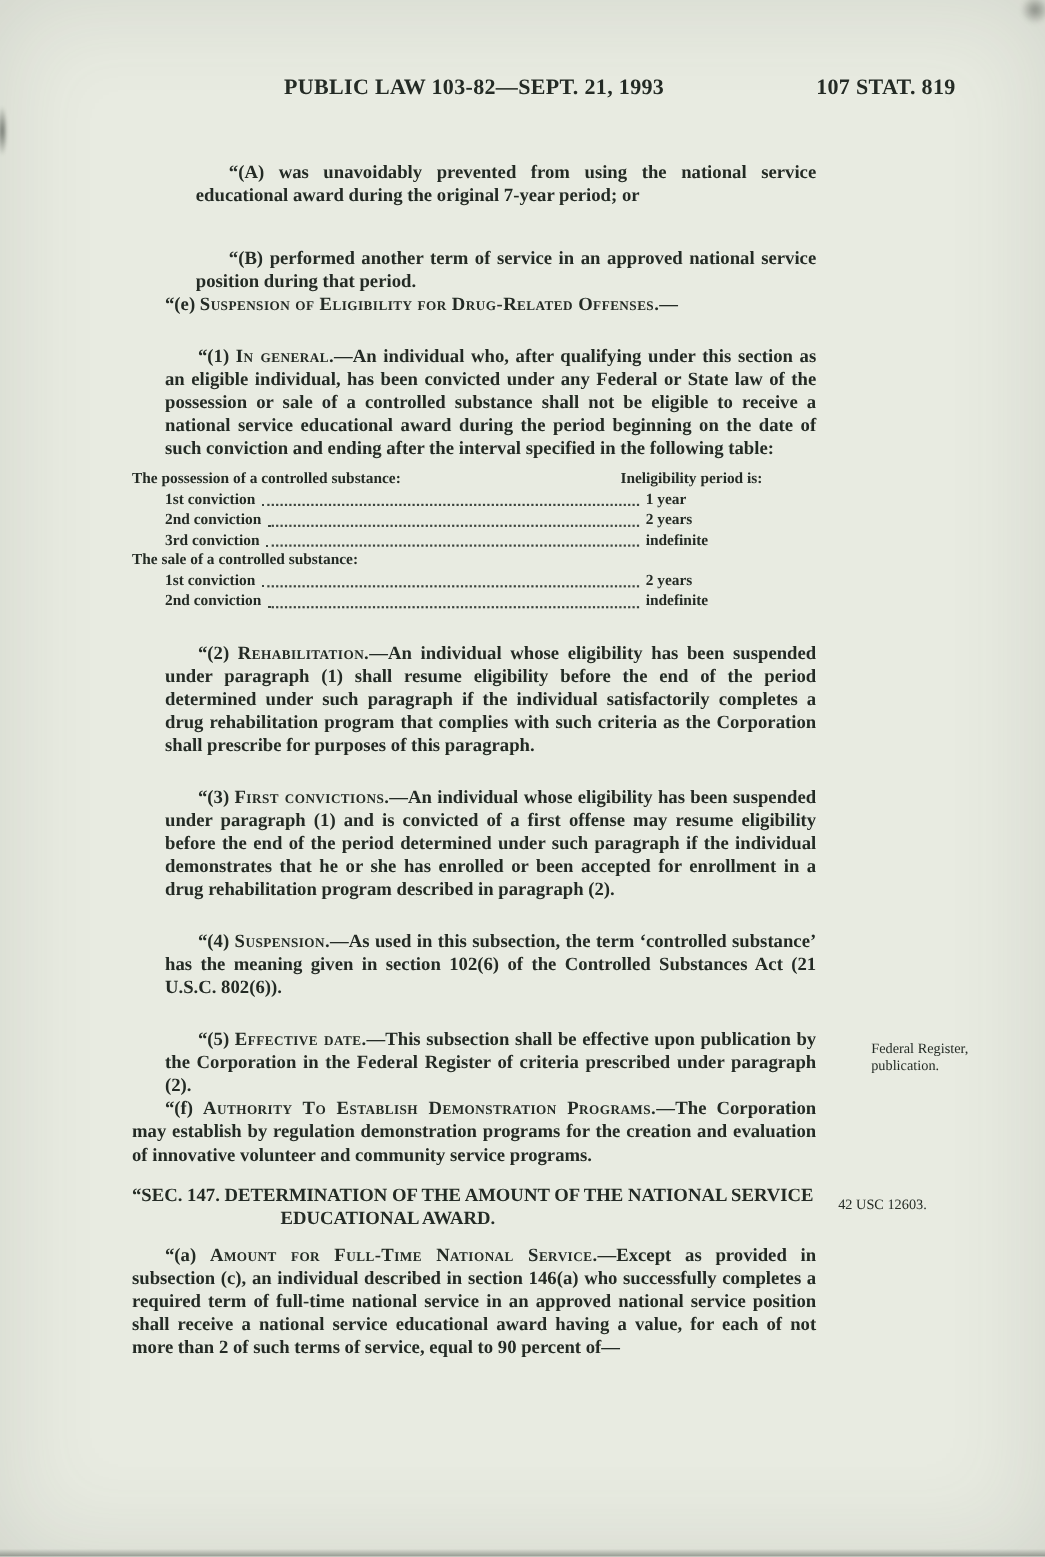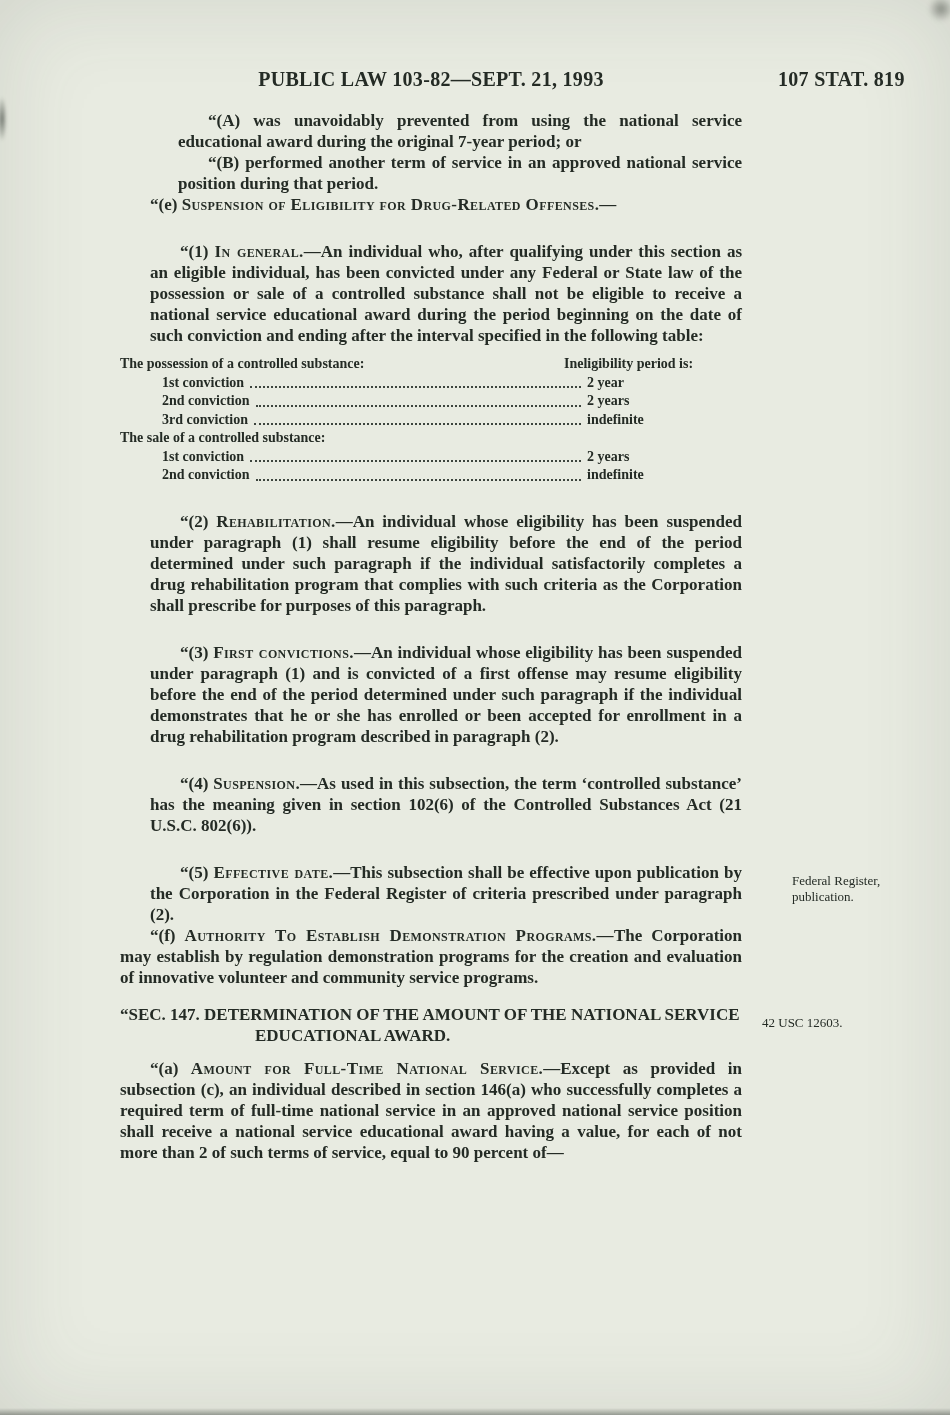--- a/index.html
+++ b/index.html
@@ -17,50 +17,49 @@
   .header {
     position: absolute;
     left: 120px;
     top: 68px;
     width: 742px;
     display: flex;
     align-items: flex-start;
     font-weight: 700;
     font-size: 20px;
     letter-spacing: 0.3px;
-    gap: 36px;
   }
   .law-title { flex: 0 0 622px; text-align: center; }
   .stat-cite { flex: 1; text-align: right; white-space: nowrap; }
   .content {
     position: absolute;
     left: 120px;
     top: 110px;
     width: 622px;
     font-size: 17px;
     line-height: 21px;
     font-weight: 700;
     text-align: justify;
   }
   p { margin: 0; position: relative; }
-  .p-sub2 { margin-left: 58px; text-indent: 30px; }
+  .p-sub2 { margin-left: 58px; text-indent: 30px; margin-top: 36px; }
   .p-sub1 { margin-left: 30px; text-indent: 30px; margin-top: 26px; }
   .p-top  { margin-left: 0;   text-indent: 30px; }
   .sc { font-variant: small-caps; letter-spacing: 0.4px; }
   .law-table {
     margin: 9px 0 10px 0;
     font-size: 14px;
     line-height: 18.5px;
     text-align: left;
   }
   .tbl-caption { text-indent: 8px; }
   .tbl-group-header { display: flex; align-items: baseline; gap: 28px; }
   .tbl-val-head { margin-left: auto; width: 178px; }
   .tbl-row { display: flex; align-items: flex-end; }
-  .tbl-item { margin-left: 42px; white-space: nowrap; }
+  .tbl-item { margin-left: 30px; white-space: nowrap; }
   .tbl-leader { flex: 1; border-bottom: 2px dotted #3c443d; margin: 0 6px 4px 6px; }
   .tbl-value { width: 155px; }
   .sec-head {
     margin: 16px 0 12px 0;
     padding-left: 135px;
     text-indent: -135px;
     text-align: left;
     font-weight: 700;
   }
   .margin-note {
@@ -120,21 +119,21 @@
     <p class="p-sub1"><span>“(1) </span><span class="sc">In general.</span><span>—An individual who, after qualifying under this section as an eligible individual, has been convicted under any Federal or State law of the possession or sale of a controlled substance shall not be eligible to receive a national service educational award during the period beginning on the date of such conviction and ending after the interval specified in the following table:</span></p>
 
     <div class="law-table">
       <div class="tbl-group-header">
         <span>The possession of a controlled substance:</span>
         <span class="tbl-val-head">Ineligibility period is:</span>
       </div>
       <div class="tbl-row">
         <span class="tbl-item">1st conviction</span>
         <span class="tbl-leader"></span>
-        <span class="tbl-value">2 year</span>
+        <span class="tbl-value">1 year</span>
       </div>
       <div class="tbl-row">
         <span class="tbl-item">2nd conviction</span>
         <span class="tbl-leader"></span>
         <span class="tbl-value">2 years</span>
       </div>
       <div class="tbl-row">
         <span class="tbl-item">3rd conviction</span>
         <span class="tbl-leader"></span>
         <span class="tbl-value">indefinite</span>

